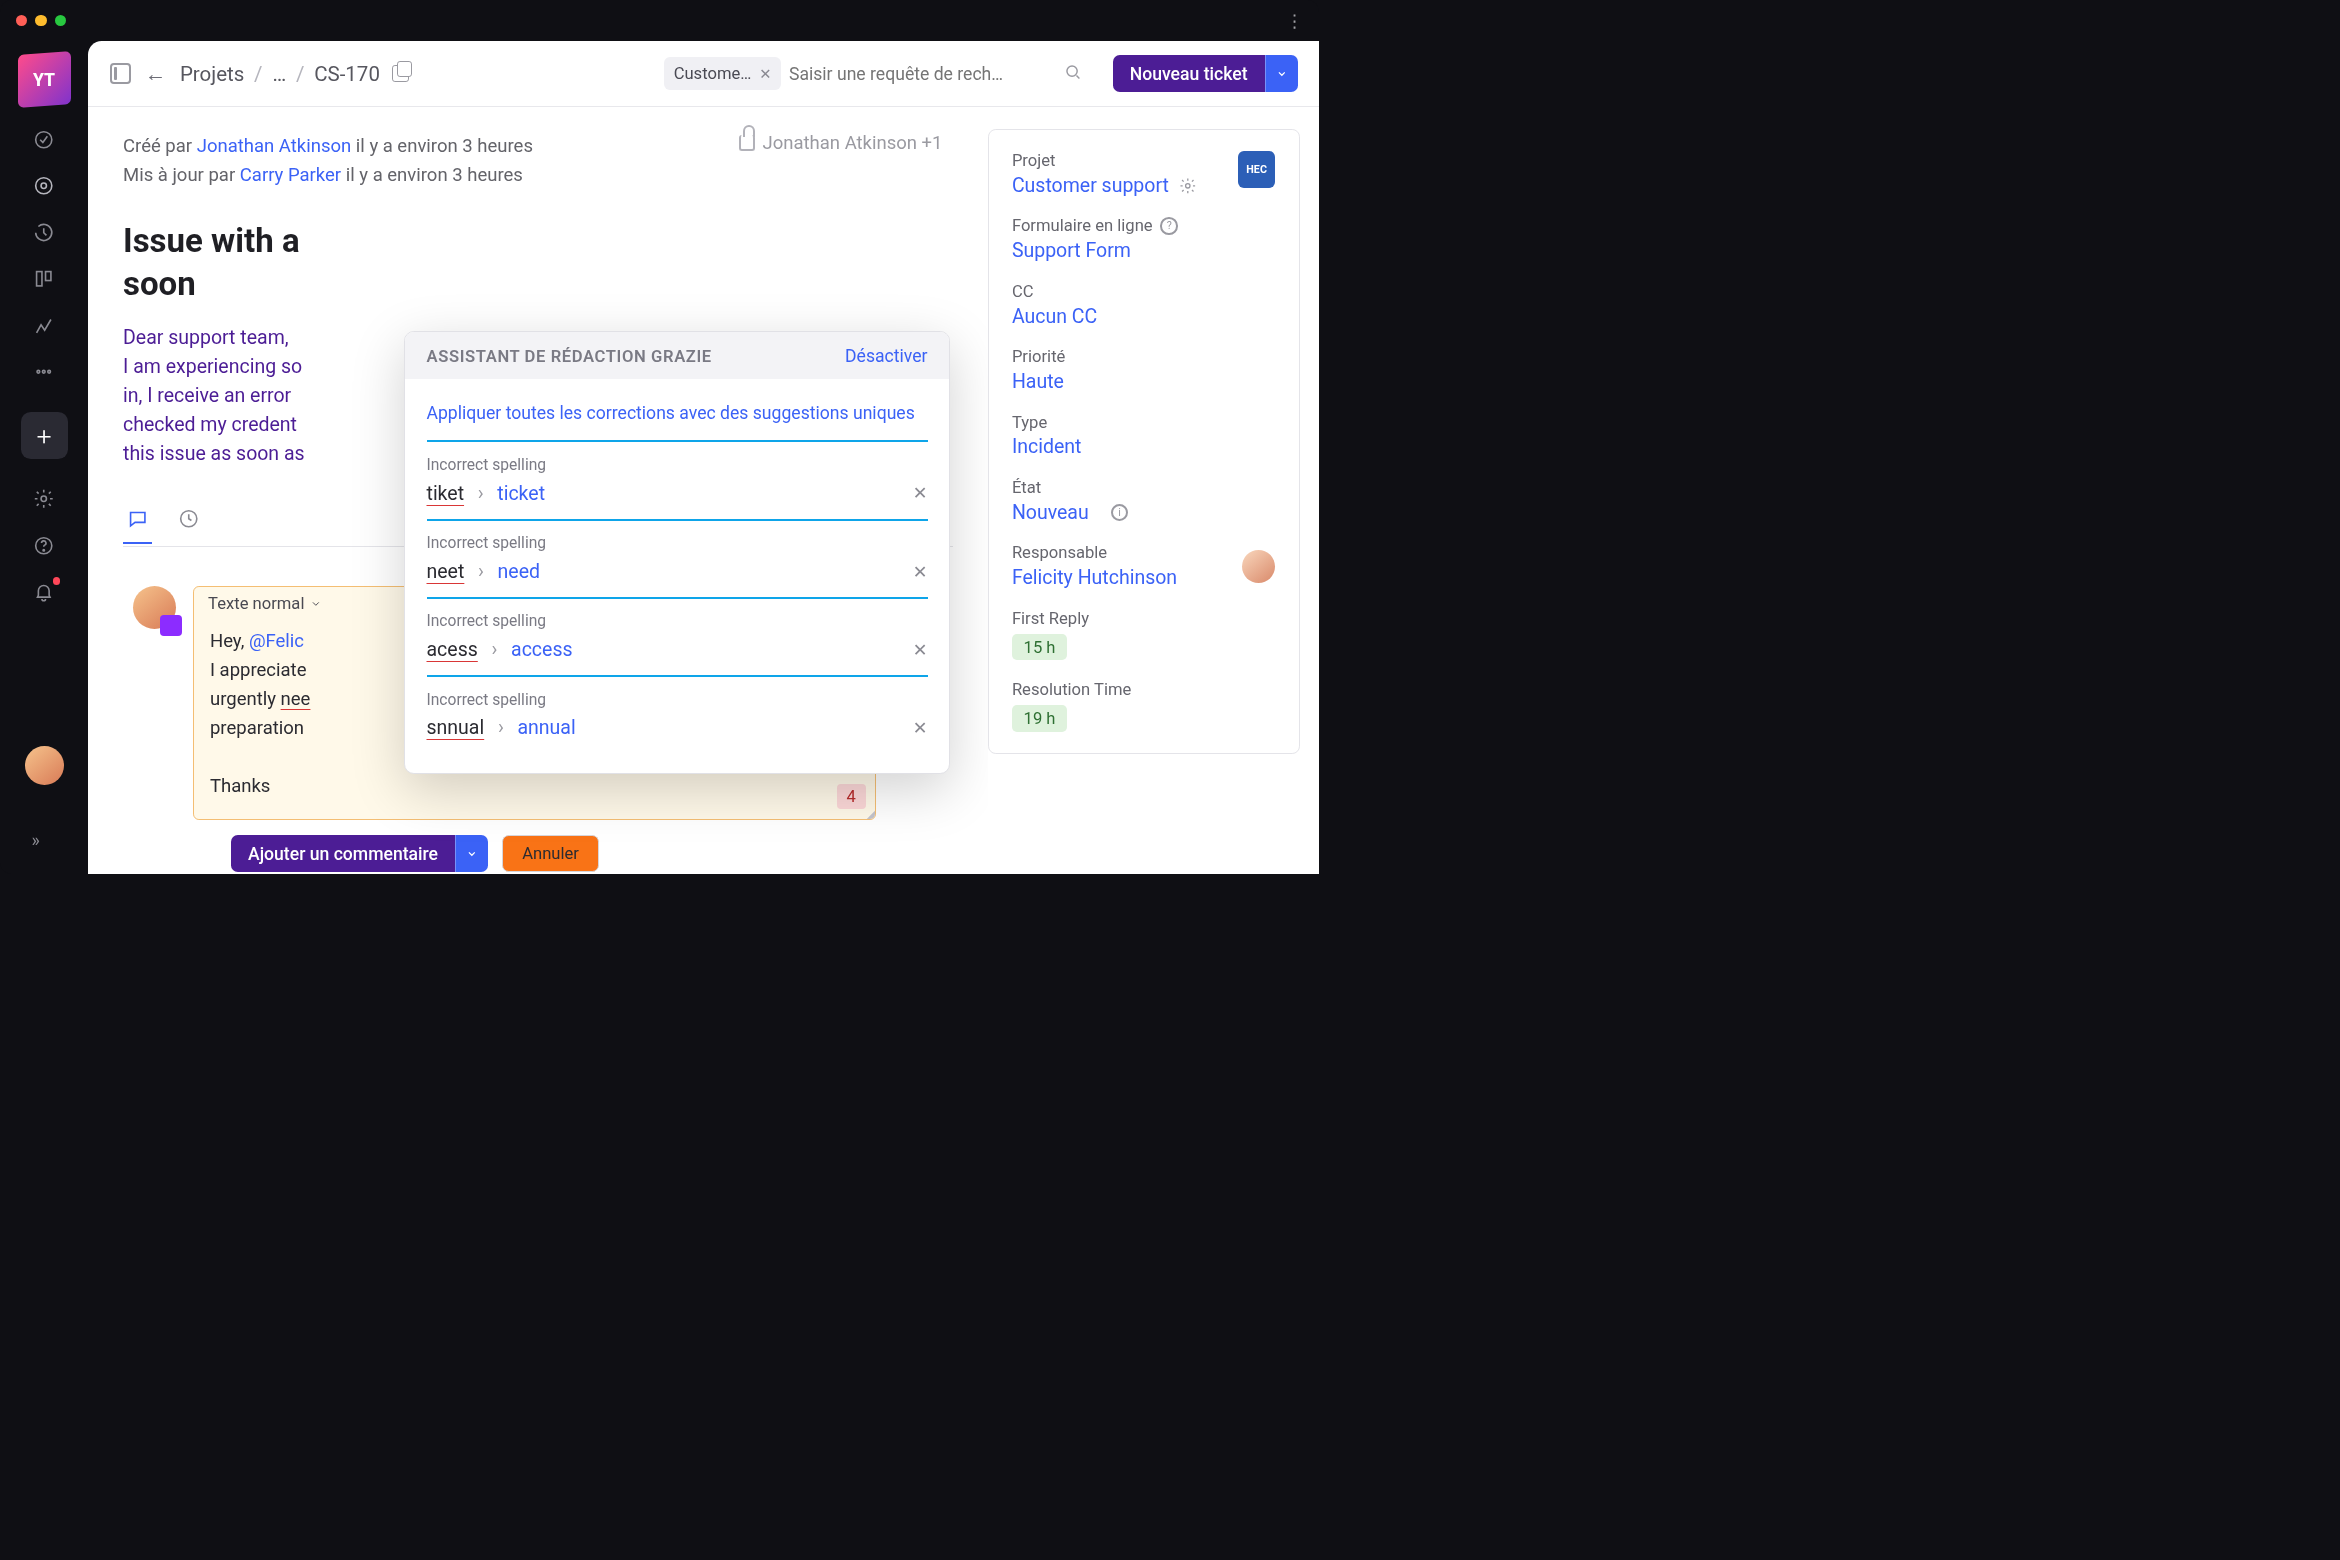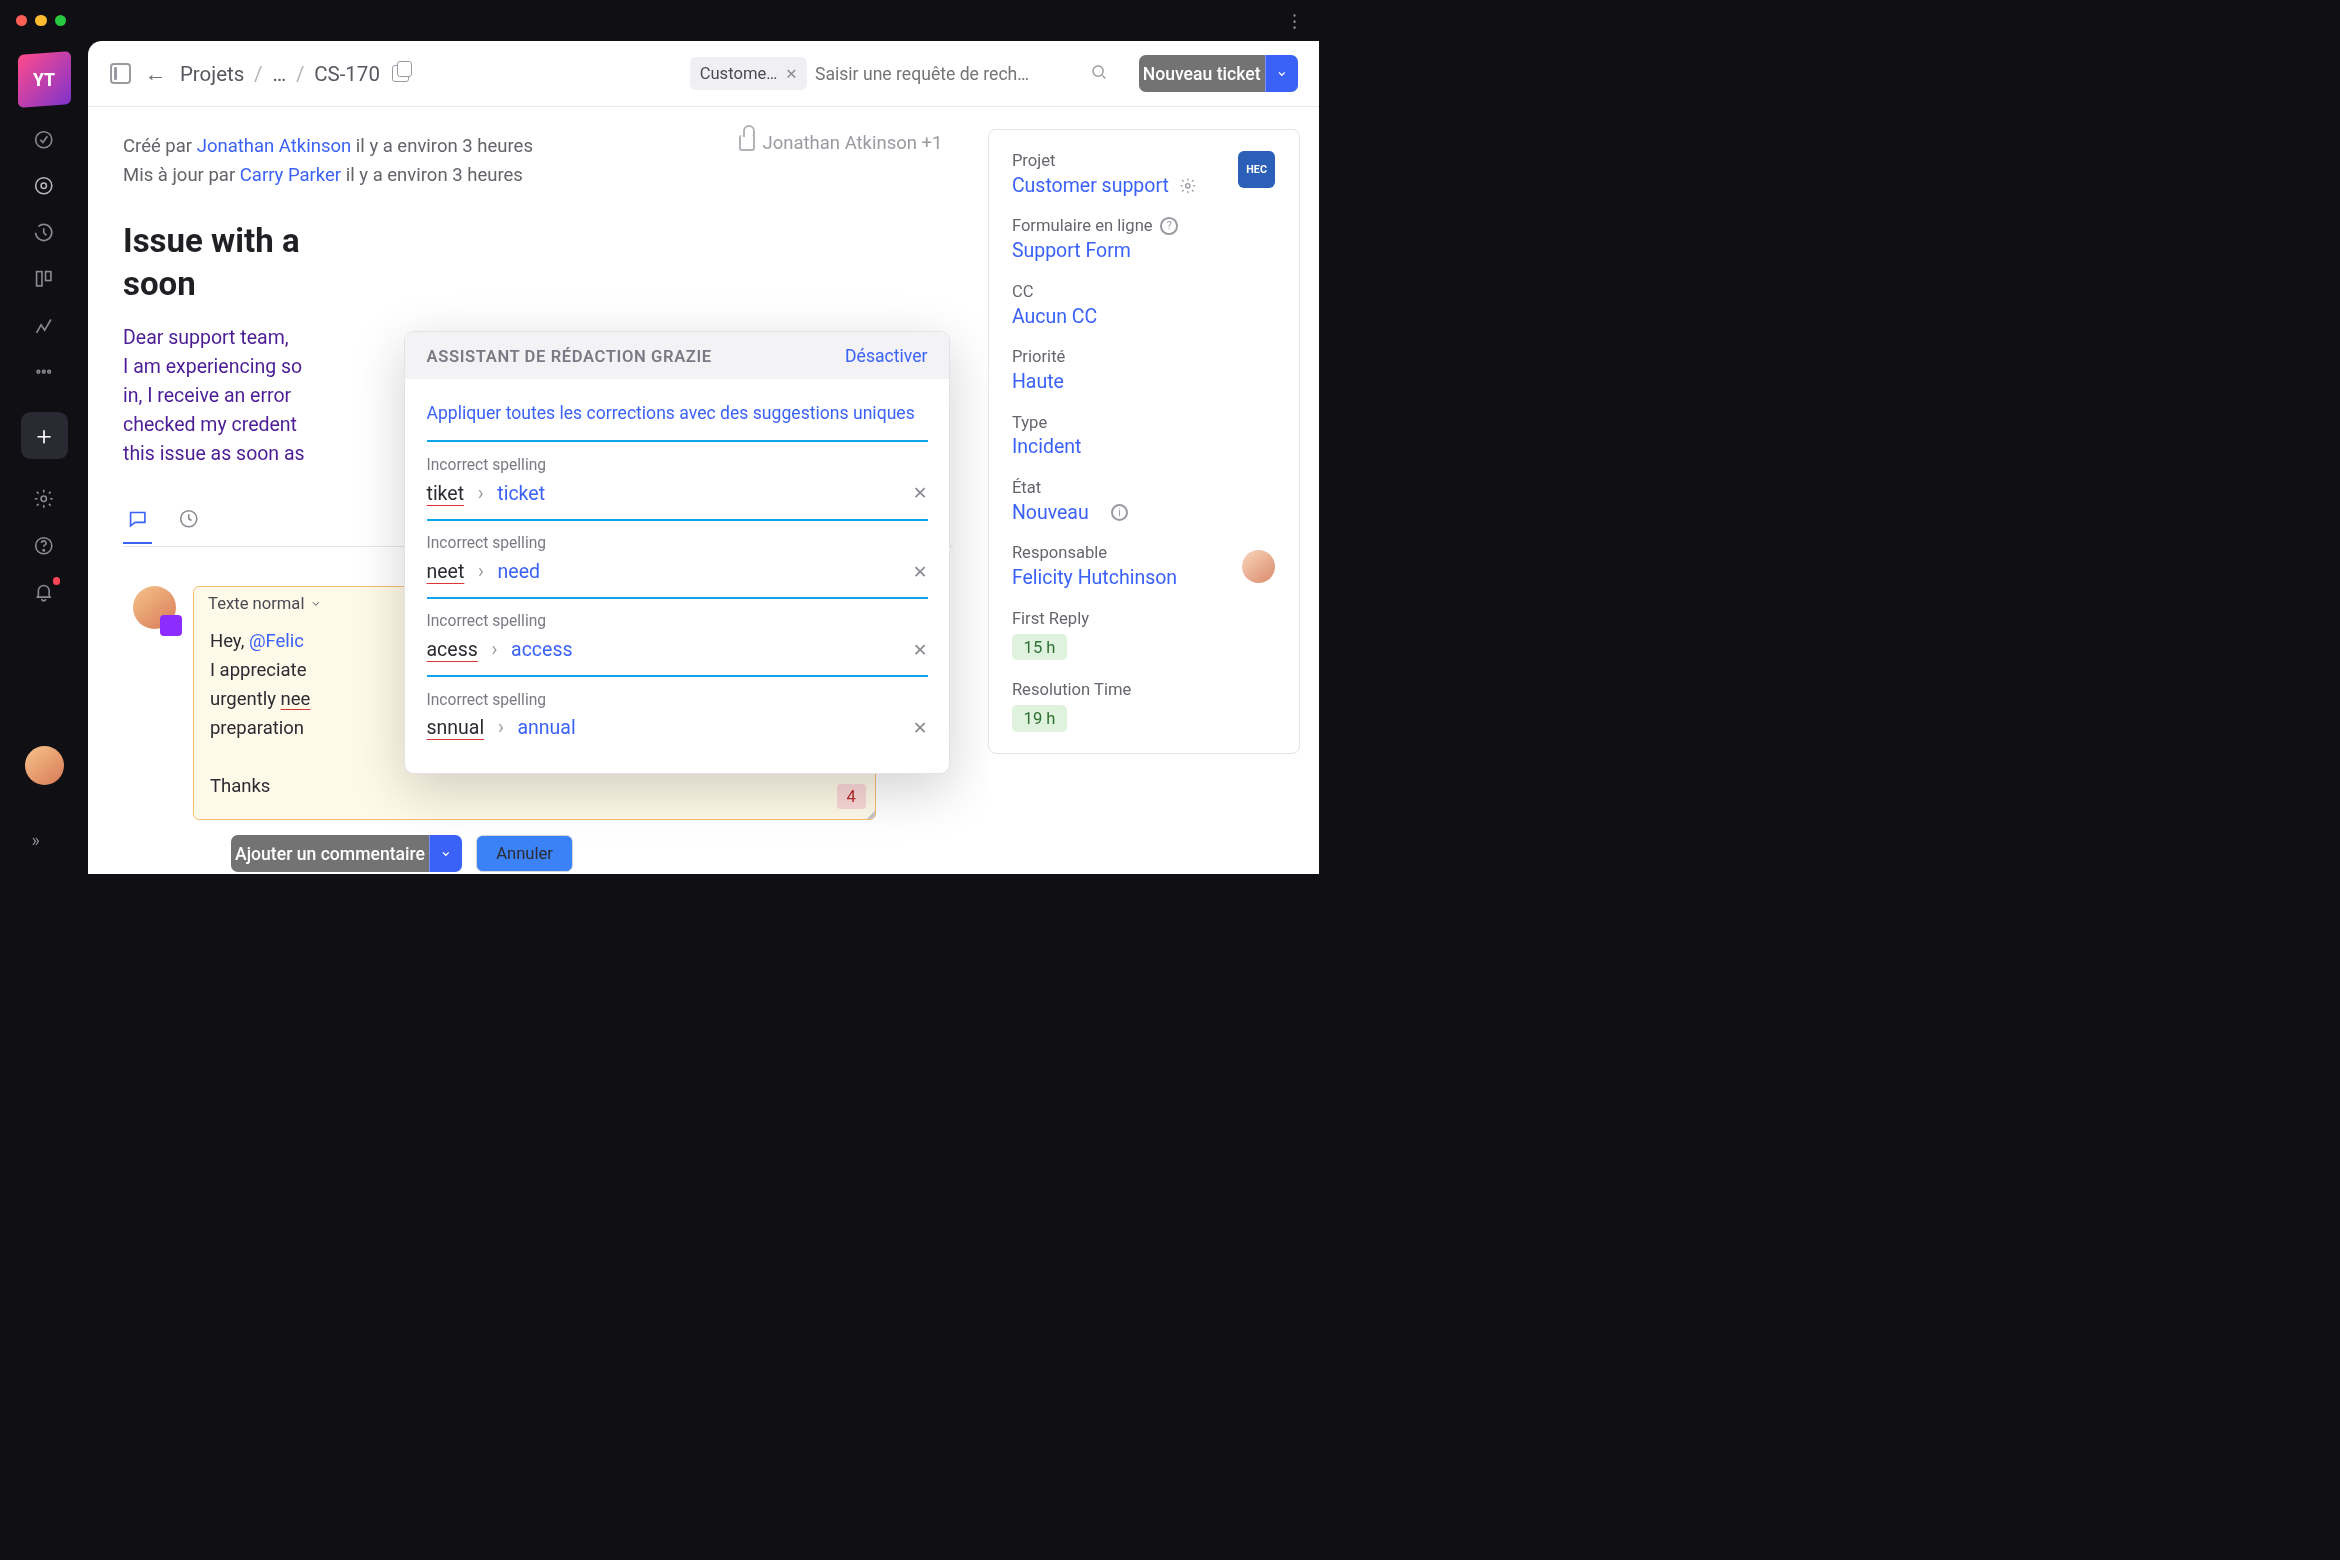--- a/index.html
+++ b/index.html
@@ -29,21 +29,21 @@
   .bc-icon{width:21.5px;height:21.5px;border:2px solid #9a9aa1;border-radius:3.9px;display:inline-flex;position:relative}
   .bc-icon::before{content:"";position:absolute;left:2px;top:2px;bottom:2px;width:3.9px;background:#9a9aa1;border-radius:1px}
   .arrow-left{font-size:21.5px;color:#6d6d76;cursor:pointer}
   .bc-copy{width:17.6px;height:17.6px;border:1.8px solid #9a9aa1;border-radius:2.9px;display:inline-block;position:relative;margin-left:2px}
   .bc-copy::after{content:"";position:absolute;top:-4.9px;left:3.9px;width:13.7px;height:13.7px;border:1.8px solid #9a9aa1;border-radius:2.9px;background:#fff}
   .search-wrap{margin-left:auto;display:flex;align-items:center;gap:7.8px}
   .chip{background:#f0f0f4;border-radius:5.9px;height:33px;display:flex;align-items:center;padding:0 9.8px;gap:7.8px;color:#4a4a54;font-size:16.6px}
   .chip .x{color:#8a8a92;cursor:pointer;font-size:14.6px}
   .search-input{border:none;height:33px;width:273px;font-size:17.6px;color:#9a9aa1;outline:none}
   .search-icon-r{color:#9a9aa1;margin-left:-5.9px}
-  .btn-primary{background:#737373;color:#fff;border:none;height:37px;border-radius:6.8px;padding:0 4px;font-size:17.6px;font-weight:500;cursor:pointer}
+  .btn-primary{background:#4c1d95;color:#fff;border:none;height:37px;border-radius:6.8px;padding:0 17px;font-size:17.6px;font-weight:500;cursor:pointer}
   .btn-group{display:flex;margin-left:17.6px}
   .btn-group .btn-primary{border-radius:6.8px 0 0 6.8px}
   .btn-caret{background:#3b62f6;color:#fff;border:none;border-left:1px solid rgba(255,255,255,0.3);height:37px;width:33px;border-radius:0 6.8px 6.8px 0;cursor:pointer;display:flex;align-items:center;justify-content:center}
   .content{flex:1;display:flex;overflow:hidden}
   .ticket{flex:1;padding:25px 35px 0 35px;overflow:hidden;position:relative}
   .meta{color:#636369;font-size:18.5px;line-height:29px}
   .meta a{color:#3b62f6;text-decoration:none}
   .visibility{position:absolute;right:45px;top:25px;color:#9a9aa1;font-size:18.5px;display:flex;align-items:center;gap:7.8px}
   .lock-icon{width:15.6px;height:15.6px;border:2px solid #b2b2b9;border-radius:2.9px;border-top:none;position:relative}
   .lock-icon::before{content:"";position:absolute;top:-9.8px;left:2px;width:7.8px;height:9.8px;border:2px solid #b2b2b9;border-bottom:none;border-radius:5.9px 5.9px 0 0}
@@ -62,21 +62,21 @@
   .editor-toolbar{padding:7.8px 13.7px;display:flex;align-items:center;gap:5.9px;color:#4a4a52;font-size:16.6px}
   .editor-body{padding:5.9px 15.6px 17.6px 15.6px;font-size:18.5px;color:#2b2b31;line-height:29px}
   .editor-body .mention{color:#3b62f6}
   .editor-body .err{text-decoration:underline;text-decoration-color:#d93636;text-underline-offset:3.9px}
   .editor-badge{position:absolute;right:9.8px;bottom:9.8px;background:#fbd7d7;color:#b82c2c;font-size:16.6px;padding:2.9px 9.8px;border-radius:3.9px}
   .resize{position:absolute;right:2.9px;bottom:2.9px;width:9.8px;height:9.8px;color:#c4c4cc}
   .comment-actions{margin-top:15.6px;margin-left:108px;display:flex;align-items:flex-end;gap:13.7px}
   .btn-split{display:flex}
   .btn-split .btn-primary{border-radius:6.8px 0 0 6.8px;height:37px}
   .btn-split .btn-sc{background:#3b62f6;color:#fff;border:none;border-left:1px solid rgba(255,255,255,0.3);height:37px;width:33px;border-radius:0 6.8px 6.8px 0;display:flex;align-items:center;justify-content:center}
-  .btn-secondary{background:#3b82f6;border:1px solid #d6d6dc;color:#2b2b31;height:37px;border-radius:6.8px;padding:0 19.5px;font-size:16.6px;cursor:pointer}
+  .btn-secondary{background:#f97316;border:1px solid #d6d6dc;color:#2b2b31;height:37px;border-radius:6.8px;padding:0 19.5px;font-size:16.6px;cursor:pointer}
   
   .rpanel{width:312px;border:1px solid #e4e4e9;border-radius:7.8px;margin:21.5px 19.5px 0 0;padding:21.5px 23.4px;display:flex;flex-direction:column;gap:19.5px;align-self:flex-start;overflow:hidden}
   .field-label{color:#66666e;font-size:16.6px;display:flex;align-items:center;gap:7.8px}
   .field-value{color:#3b62f6;font-size:19.5px;margin-top:3.9px}
   .pill{display:inline-block;background:#dff2dd;color:#2f7033;border-radius:4.9px;padding:3.9px 11.7px;font-size:16.6px;margin-top:5.9px}
   .proj-row{display:flex;align-items:flex-start;justify-content:space-between}
   .proj-icon{width:37px;height:37px;border-radius:5.9px;background:#2c5fb7;color:#fff;font-size:10.7px;font-weight:700;display:flex;align-items:center;justify-content:center}
   .info-icn{width:17.6px;height:17.6px;border:2px solid #9a9aa1;border-radius:50%;display:inline-flex;align-items:center;justify-content:center;color:#9a9aa1;font-size:10.7px}
   .gear-icn{display:inline-flex;align-items:center;justify-content:center}
   .gear-icn svg{width:17.6px;height:17.6px;stroke:#9a9aa1;fill:none;stroke-width:1.8}

